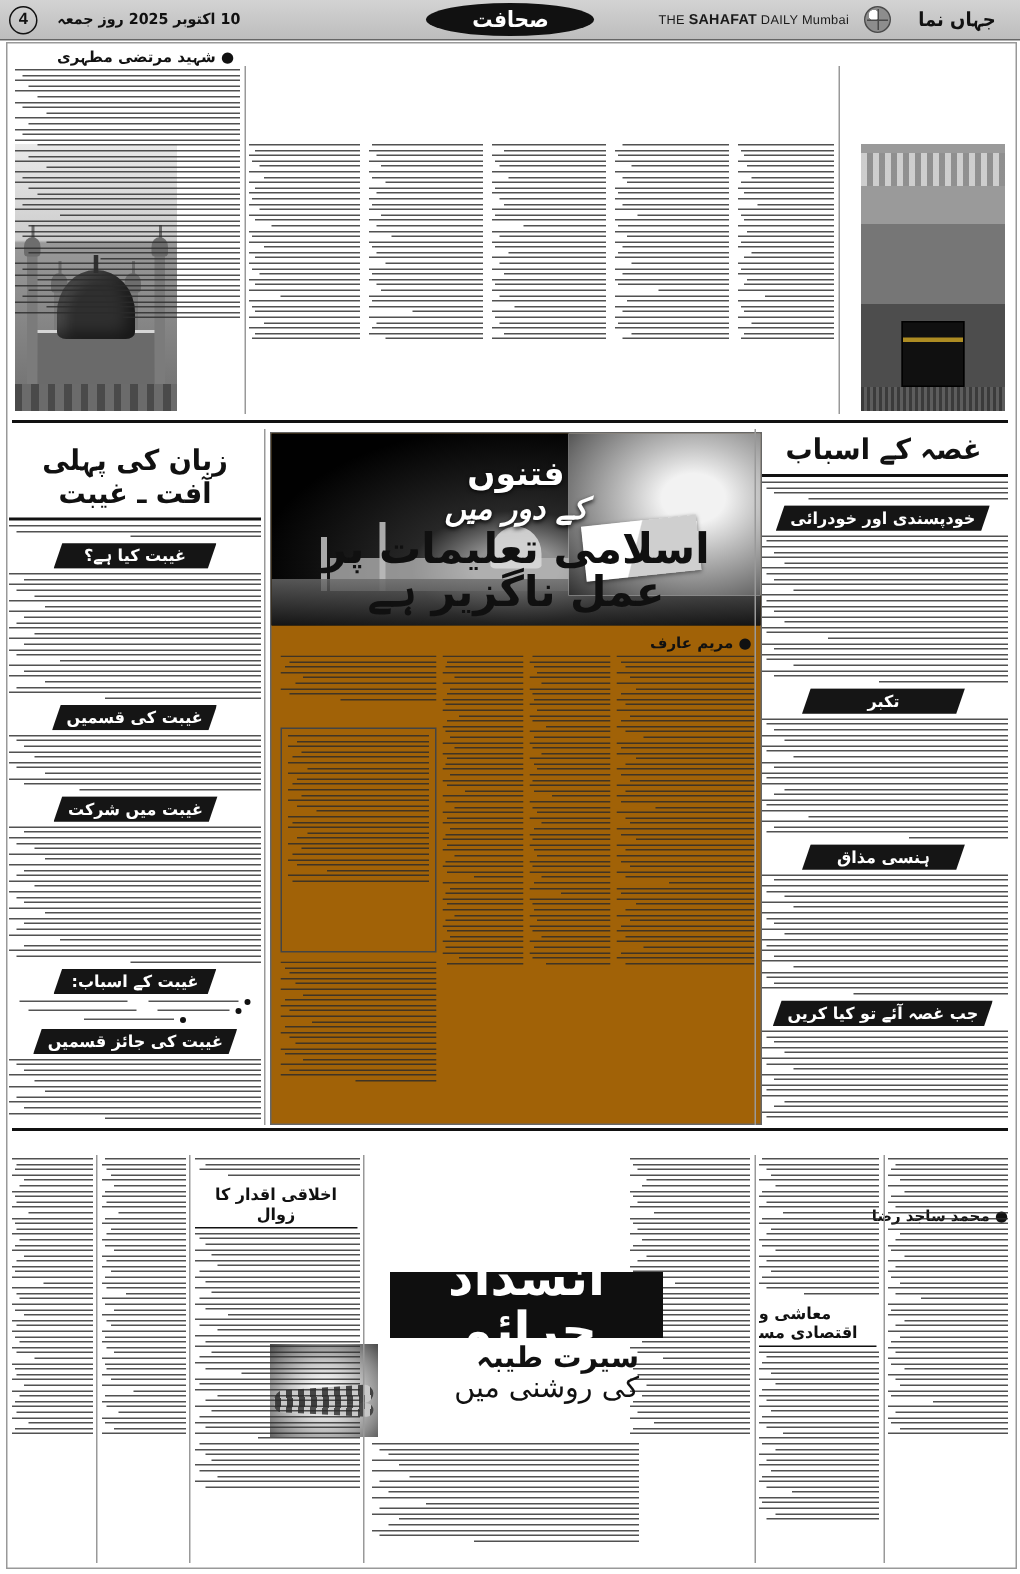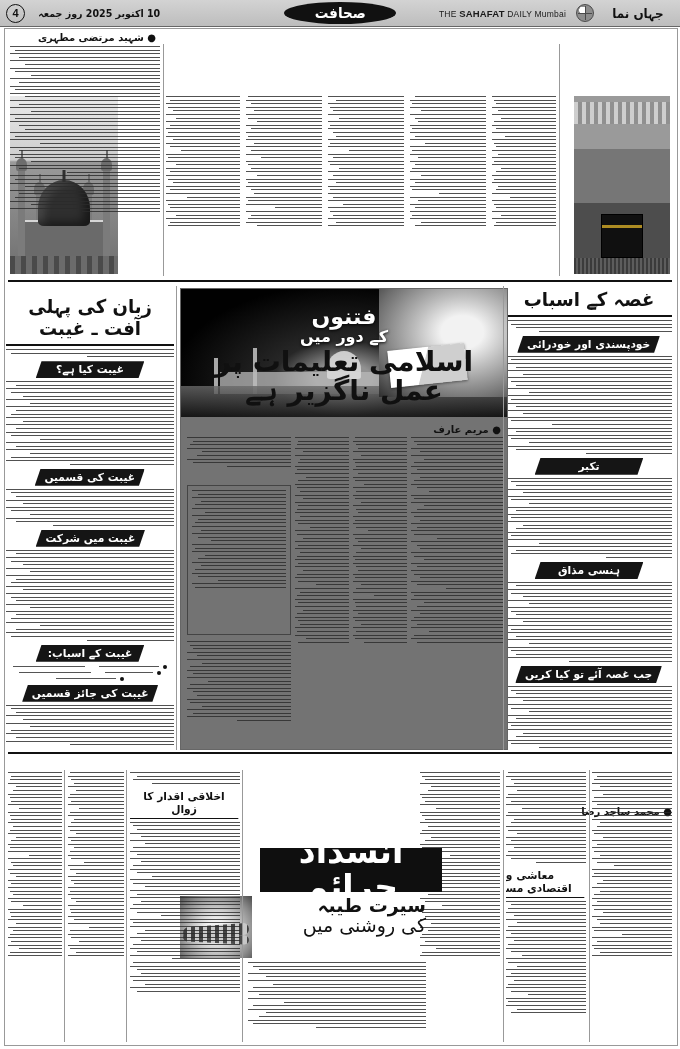--- a/index.html
+++ b/index.html
@@ -670,41 +670,41 @@
         <div class="ln w100"></div>
         <div class="ln w86"></div>
         <div class="ln w97"></div>
       <div class="ln w100"></div>
         <div class="ln w94"></div>
         <div class="ln w100"></div>
         <div class="ln w62"></div>
     </div>
   </div>
 
-  <div style="position:absolute;left:180px;top:288px;width:326px;height:460px;border:1px solid #666;background:#737373;">
+  <div style="position:absolute;left:180px;top:288px;width:326px;height:460px;border:1px solid #666;background:#a16207;">
 
     <div class="photo nightmosque" style="left:0;top:0;width:326px;height:128px;">
       <div class="glow"></div>
       <div class="nm-min" style="left:22%;"></div>
       <div class="nm-min" style="right:22%;"></div>
       <div class="nm-min" style="left:10%;height:36px;"></div>
       <div class="nm-min" style="right:10%;height:36px;"></div>
       <div class="nm-base"></div>
       <div class="nm-dome"></div>
       <div class="nm-water"></div>
     </div>
 
     <div class="photo handsimg" style="right:0;top:0;width:128px;height:108px;">
       <div class="hh"></div>
       <div class="book"></div>
     </div>
 
     <div class="ovl-head" style="left:0;right:0;top:16px;font-size:0;">
       <div style="font-size:22px;margin-bottom:1px;">فتنوں</div>
-      <div style="font-size:16px;margin-bottom:1px;">کے دور میں</div>
+      <div style="font-size:20px;margin-bottom:1px;font-style:italic;">کے دور میں</div>
       <div style="font-size:28px;color:#101010;text-shadow:none;">اسلامی تعلیمات پر عمل ناگزیر ہے</div>
     </div>
 
     <div class="byline" style="position:absolute;right:6px;top:133px;width:94px;text-align:right;">● مریم عارف</div>
 
     <div class="col" style="right:4px;top:148px;width:92px;height:304px;">
       <div class="lines">
         <div class="ln w100"></div>
           <div class="ln w97"></div>
           <div class="ln w94"></div>

